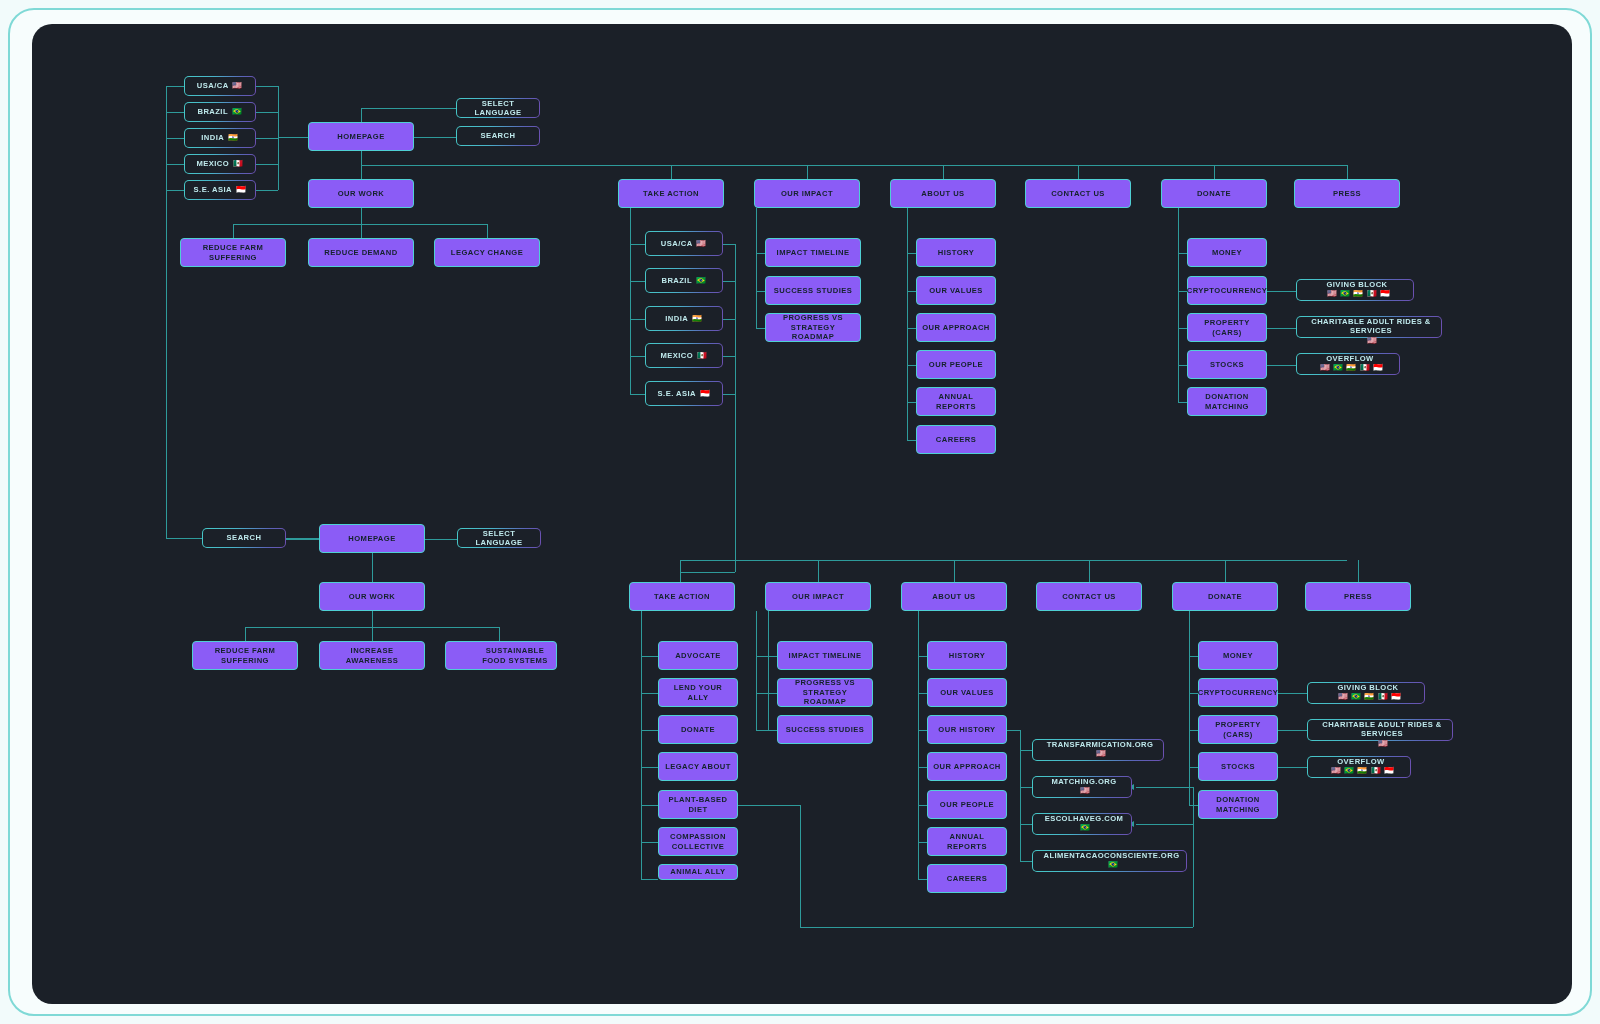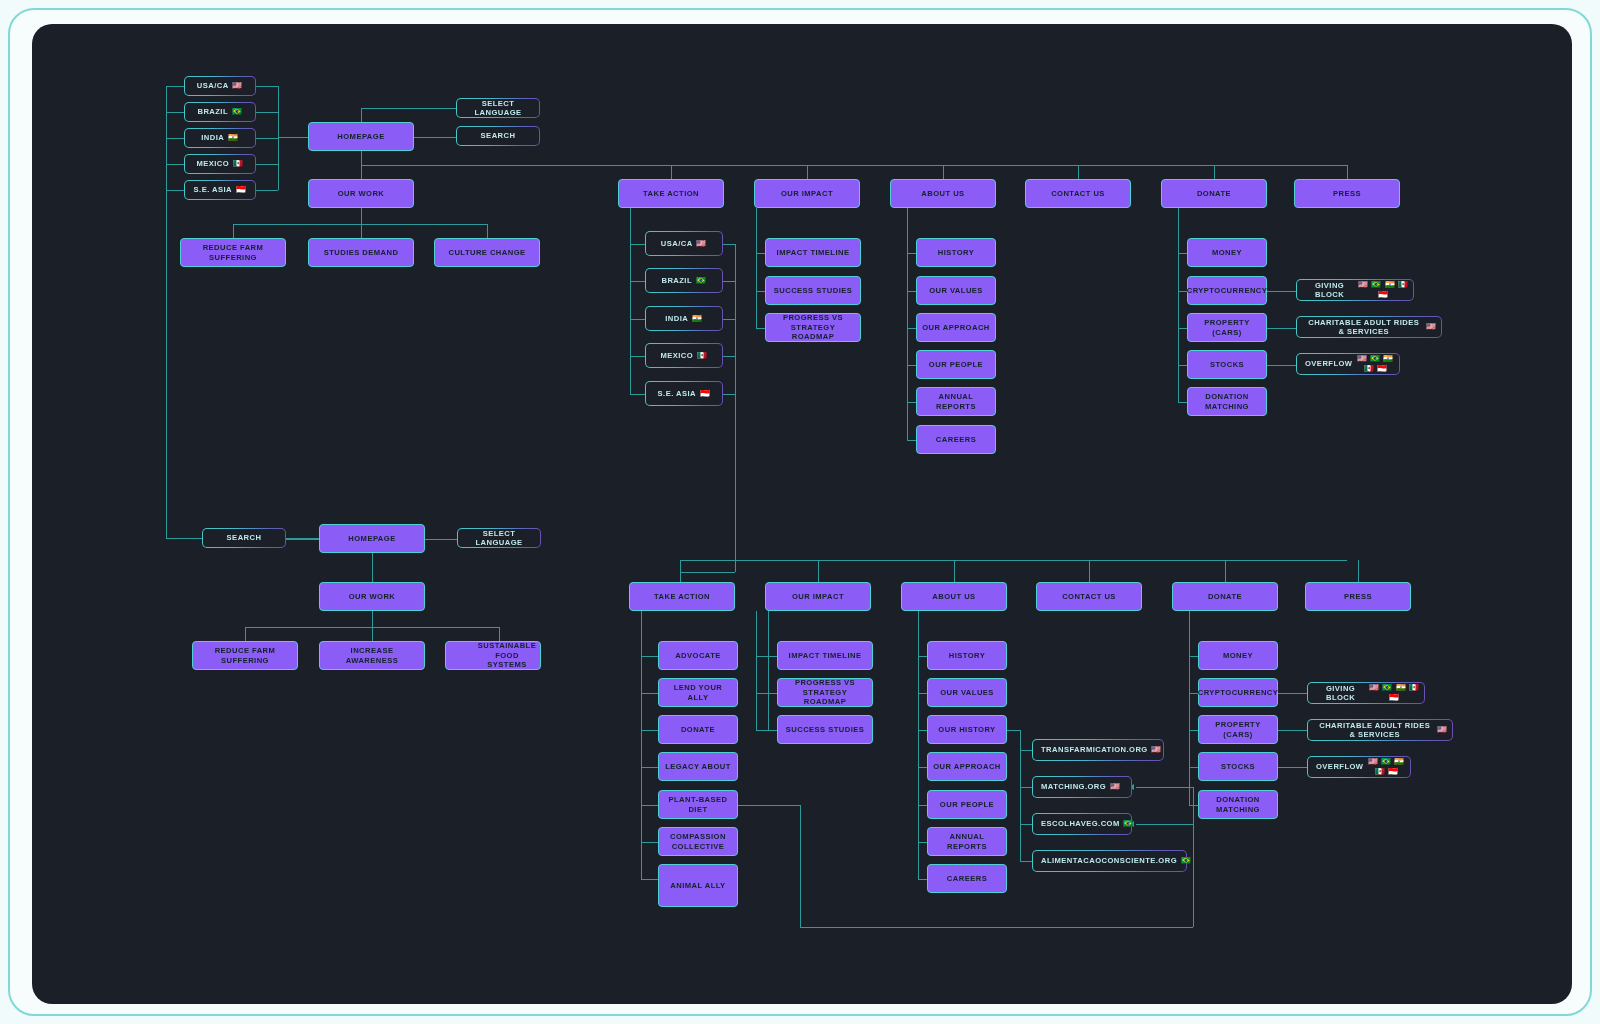--- a/index.html
+++ b/index.html
@@ -53,21 +53,21 @@
     border: 1px solid transparent;
     border-radius: 5px;
     background-image:
        linear-gradient(#1b2028, #1b2028),
        linear-gradient(100deg, #46c8c8 0%, #49b4c9 40%, #5a63b8 78%, #6c4fb0 100%);
     background-origin: border-box;
     background-clip: padding-box, border-box;
   }
   .node.ghost .flags { margin-left: 4px; letter-spacing: 0.5px; font-size: 8px; }
   .node .lbl { display:inline-block; }
-  .node.link { justify-content: flex-start; padding-left: 8px; }
+  .node.link { justify-content: flex-start; padding-left: 8px; flex-direction: column; }
 
   
   .ln { position: absolute; background: #2e9b9b; z-index: 2; }
   .lnv { width: 1px; }
   .lnh { height: 1px; }
   .arrow {
     position: absolute; z-index: 3;
     width: 0; height: 0;
     border-top: 3.5px solid transparent;
     border-bottom: 3.5px solid transparent;
@@ -242,22 +242,22 @@
 
     <div class="node solid" style="left:276px;top:155px;width:106px;height:29px;">OUR WORK</div>
     <div class="node solid" style="left:586px;top:155px;width:106px;height:29px;">TAKE ACTION</div>
     <div class="node solid" style="left:722px;top:155px;width:106px;height:29px;">OUR IMPACT</div>
     <div class="node solid" style="left:858px;top:155px;width:106px;height:29px;">ABOUT US</div>
     <div class="node solid" style="left:993px;top:155px;width:106px;height:29px;">CONTACT US</div>
     <div class="node solid" style="left:1129px;top:155px;width:106px;height:29px;">DONATE</div>
     <div class="node solid" style="left:1262px;top:155px;width:106px;height:29px;">PRESS</div>
 
     <div class="node solid" style="left:148px;top:214px;width:106px;height:29px;">REDUCE FARM SUFFERING</div>
-    <div class="node solid" style="left:276px;top:214px;width:106px;height:29px;">STUDIES DEMAND</div>
-    <div class="node solid" style="left:402px;top:214px;width:106px;height:29px;">CULTURE CHANGE</div>
+    <div class="node solid" style="left:276px;top:214px;width:106px;height:29px;">REDUCE DEMAND</div>
+    <div class="node solid" style="left:402px;top:214px;width:106px;height:29px;">LEGACY CHANGE</div>
 
     <div class="node ghost" style="left:613px;top:207px;width:78px;height:25px;">
       <span class="lbl">USA/CA</span><span class="flags">🇺🇸</span>
     </div>
     <div class="node ghost" style="left:613px;top:244px;width:78px;height:25px;">
       <span class="lbl">BRAZIL</span><span class="flags">🇧🇷</span>
     </div>
     <div class="node ghost" style="left:613px;top:282px;width:78px;height:25px;">
       <span class="lbl">INDIA</span><span class="flags">🇮🇳</span>
     </div>
@@ -303,30 +303,30 @@
     <div class="node solid" style="left:287px;top:558px;width:106px;height:29px;">OUR WORK</div>
     <div class="node solid" style="left:597px;top:558px;width:106px;height:29px;">TAKE ACTION</div>
     <div class="node solid" style="left:733px;top:558px;width:106px;height:29px;">OUR IMPACT</div>
     <div class="node solid" style="left:869px;top:558px;width:106px;height:29px;">ABOUT US</div>
     <div class="node solid" style="left:1004px;top:558px;width:106px;height:29px;">CONTACT US</div>
     <div class="node solid" style="left:1140px;top:558px;width:106px;height:29px;">DONATE</div>
     <div class="node solid" style="left:1273px;top:558px;width:106px;height:29px;">PRESS</div>
 
     <div class="node solid" style="left:160px;top:617px;width:106px;height:29px;">REDUCE FARM SUFFERING</div>
     <div class="node solid" style="left:287px;top:617px;width:106px;height:29px;">INCREASE AWARENESS</div>
-    <div class="node solid" style="left:413px;top:617px;width:96px;height:29px;padding-left:32px;">SUSTAINABLE FOOD SYSTEMS</div>
+    <div class="node solid" style="left:413px;top:617px;width:112px;height:29px;padding-left:32px;">SUSTAINABLE FOOD SYSTEMS</div>
 
     <div class="node solid" style="left:626px;top:617px;width:80px;height:29px;">ADVOCATE</div>
     <div class="node solid" style="left:626px;top:654px;width:80px;height:29px;">LEND YOUR ALLY</div>
     <div class="node solid" style="left:626px;top:691px;width:80px;height:29px;">DONATE</div>
     <div class="node solid" style="left:626px;top:728px;width:80px;height:29px;">LEGACY ABOUT</div>
     <div class="node solid" style="left:626px;top:766px;width:80px;height:29px;">PLANT-BASED DIET</div>
     <div class="node solid" style="left:626px;top:803px;width:80px;height:29px;">COMPASSION
 COLLECTIVE</div>
-    <div class="node solid" style="left:626px;top:840px;width:80px;height:43px;">ANIMAL ALLY</div>
+    <div class="node solid" style="left:626px;top:840px;width:80px;height:16px;">ANIMAL ALLY</div>
 
     <div class="node solid" style="left:745px;top:617px;width:96px;height:29px;">IMPACT TIMELINE</div>
     <div class="node solid" style="left:745px;top:654px;width:96px;height:29px;">PROGRESS VS
 STRATEGY ROADMAP</div>
     <div class="node solid" style="left:745px;top:691px;width:96px;height:29px;">SUCCESS STUDIES</div>
 
     <div class="node solid" style="left:895px;top:617px;width:80px;height:29px;">HISTORY</div>
     <div class="node solid" style="left:895px;top:654px;width:80px;height:29px;">OUR VALUES</div>
     <div class="node solid" style="left:895px;top:691px;width:80px;height:29px;">OUR HISTORY</div>
     <div class="node solid" style="left:895px;top:728px;width:80px;height:29px;">OUR APPROACH</div>

